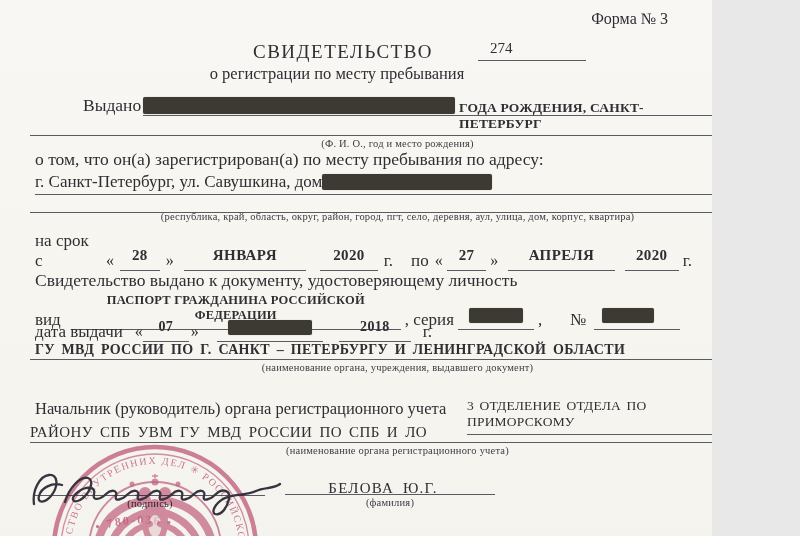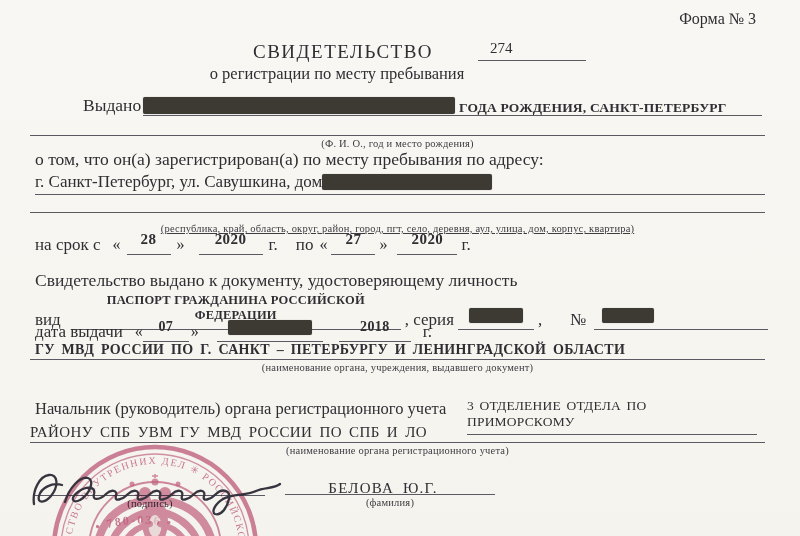--- a/index.html
+++ b/index.html
@@ -1,17 +1,17 @@
 <!DOCTYPE html>
 <html><head>
 <meta charset="utf-8">
 <style>
   html,body{margin:0;padding:0;background:#e8e8e8;}
   .page{
-    position:relative;width:800px;height:536px;overflow:hidden;
+    position:relative;width:712px;height:536px;overflow:hidden;
     background:linear-gradient(180deg,#f8f7f3 0%,#f6f5f0 60%,#f4f3ee 100%);
     font-family:"Liberation Serif","DejaVu Serif",serif;
     color:#2f2e33;
   }
   .abs{position:absolute;}
   .cap{font-size:10.5px;color:#3d3c42;text-align:center;letter-spacing:0.2px;}
   .rule{border-bottom:1.4px solid #5b5a63;height:0;}
   .blank{border-bottom:1.4px solid #5b5a63;text-align:center;padding-bottom:6px;}
   .val{font-weight:bold;font-size:15px;letter-spacing:0.4px;}
   .redact{background:#3d3933;border-radius:2px;box-shadow:0 0 1px rgba(0,0,0,.4);}
@@ -38,33 +38,35 @@
 
   <div class="abs rule" style="top:135px;left:30px;width:735px;"></div>
   <div class="abs cap" style="top:138px;left:30px;width:735px;">(Ф. И. О., год и место рождения)</div>
 
   <div class="abs" style="top:149px;left:35px;font-size:17.5px;">о том, что он(а) зарегистрирован(а) по месту пребывания по адресу:</div>
   <div class="abs" style="top:172px;left:35px;font-size:17px;">г. Санкт-Петербург, ул. Савушкина, дом</div>
   <div class="abs redact" style="top:174px;left:322px;width:170px;height:16px;"></div>
   <div class="abs rule" style="top:194px;left:35px;width:730px;"></div>
 
   <div class="abs rule" style="top:212px;left:30px;width:735px;"></div>
-  <div class="abs cap" style="top:223px;left:30px;width:735px;text-decoration:underline;">(республика, край, область, округ, район, город, пгт, село, деревня, аул, улица, дом, корпус, квартира)</div>
+  <div class="abs cap" style="top:211px;left:30px;width:735px;">(республика, край, область, округ, район, город, пгт, село, деревня, аул, улица, дом, корпус, квартира)</div>
 
   <div class="abs row" style="top:231px;left:35px;right:20px;font-size:17px;">
     <span>на срок с</span>
     <span class="q" style="margin-left:12px;">«</span>
     <span class="blank val" style="width:44px;margin-left:6px;">28</span>
     <span class="q" style="margin-left:6px;">»</span>
+    <span class="blank val" style="width:136px;margin-left:10px;">ЯНВАРЯ</span>
     <span class="blank val" style="width:64px;margin-left:14px;">2020</span>
     <span style="margin-left:6px;">г.</span>
     <span style="margin-left:18px;">по</span>
     <span class="q" style="margin-left:6px;">«</span>
     <span class="blank val" style="width:44px;margin-left:4px;">27</span>
     <span class="q" style="margin-left:4px;">»</span>
+    <span class="blank val" style="width:118px;margin-left:10px;">АПРЕЛЯ</span>
     <span class="blank val" style="width:60px;margin-left:10px;">2020</span>
     <span style="margin-left:4px;">г.</span>
   </div>
 
   <div class="abs" style="top:270px;left:35px;font-size:17.5px;">Свидетельство выдано к документу, удостоверяющему личность</div>
 
   <div class="abs row" style="top:293px;left:35px;right:32px;font-size:17px;">
     <span>вид</span>
     <span class="blank" style="width:330px;margin-left:10px;font-weight:bold;font-size:12.5px;letter-spacing:0.2px;">ПАСПОРТ ГРАЖДАНИНА РОССИЙСКОЙ ФЕДЕРАЦИИ</span>
     <span style="margin-left:4px;">, серия</span>

